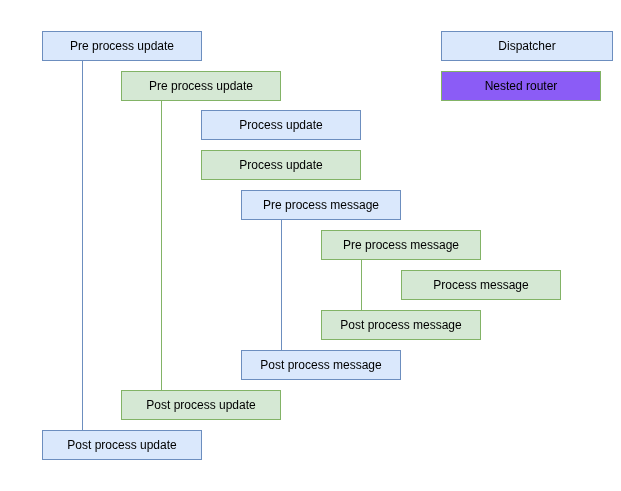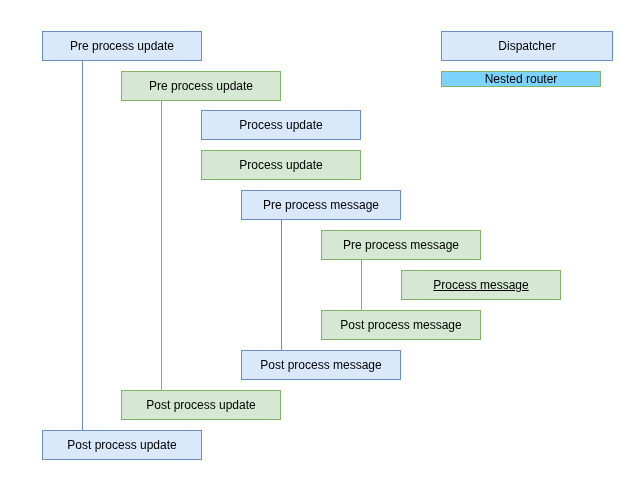--- a/index.html
+++ b/index.html
@@ -51,34 +51,34 @@
     </div>
     <div class="node" style="left: 190px; top: 150px; width: 160px; height: 30px; background: rgb(213, 232, 212); border-color: rgb(130, 179, 102);">
       <span>Process update</span>
     </div>
     <div class="node" style="left: 230px; top: 190px; width: 160px; height: 30px; background: rgb(218, 232, 252); border-color: rgb(108, 142, 191);">
       <span>Pre process message</span>
     </div>
     <div class="node" style="left: 310px; top: 230px; width: 160px; height: 30px; background: rgb(213, 232, 212); border-color: rgb(130, 179, 102);">
       <span>Pre process message</span>
     </div>
-    <div class="node" style="left: 390px; top: 270px; width: 160px; height: 30px; background: rgb(213, 232, 212); border-color: rgb(130, 179, 102); text-decoration: underline;">
+    <div class="node" style="left: 390px; top: 270px; width: 160px; height: 30px; background: rgb(213, 232, 212); border-color: rgb(130, 179, 102);">
       <span>Process message</span>
     </div>
     <div class="node" style="left: 310px; top: 310px; width: 160px; height: 30px; background: rgb(213, 232, 212); border-color: rgb(130, 179, 102);">
       <span>Post process message</span>
     </div>
     <div class="node" style="left: 230px; top: 350px; width: 160px; height: 30px; background: rgb(218, 232, 252); border-color: rgb(108, 142, 191);">
       <span>Post process message</span>
     </div>
     <div class="node" style="left: 110px; top: 390px; width: 160px; height: 30px; background: rgb(213, 232, 212); border-color: rgb(130, 179, 102);">
       <span>Post process update</span>
     </div>
     <div class="node" style="left: 31px; top: 430px; width: 160px; height: 30px; background: rgb(218, 232, 252); border-color: rgb(108, 142, 191);">
       <span>Post process update</span>
     </div>
     <div class="node" style="left: 430px; top: 31px; width: 172px; height: 30px; background: rgb(218, 232, 252); border-color: rgb(108, 142, 191);">
       <span>Dispatcher</span>
     </div>
-    <div class="node" style="left: 430px; top: 71px; width: 160px; height: 16px; background: #7dd3fc; border-color: rgb(130, 179, 102);">
+    <div class="node" style="left: 430px; top: 71px; width: 160px; height: 30px; background: #8b5cf6; border-color: rgb(130, 179, 102);">
       <span>Nested router</span>
     </div>
   </div>
 
 </body></html>

